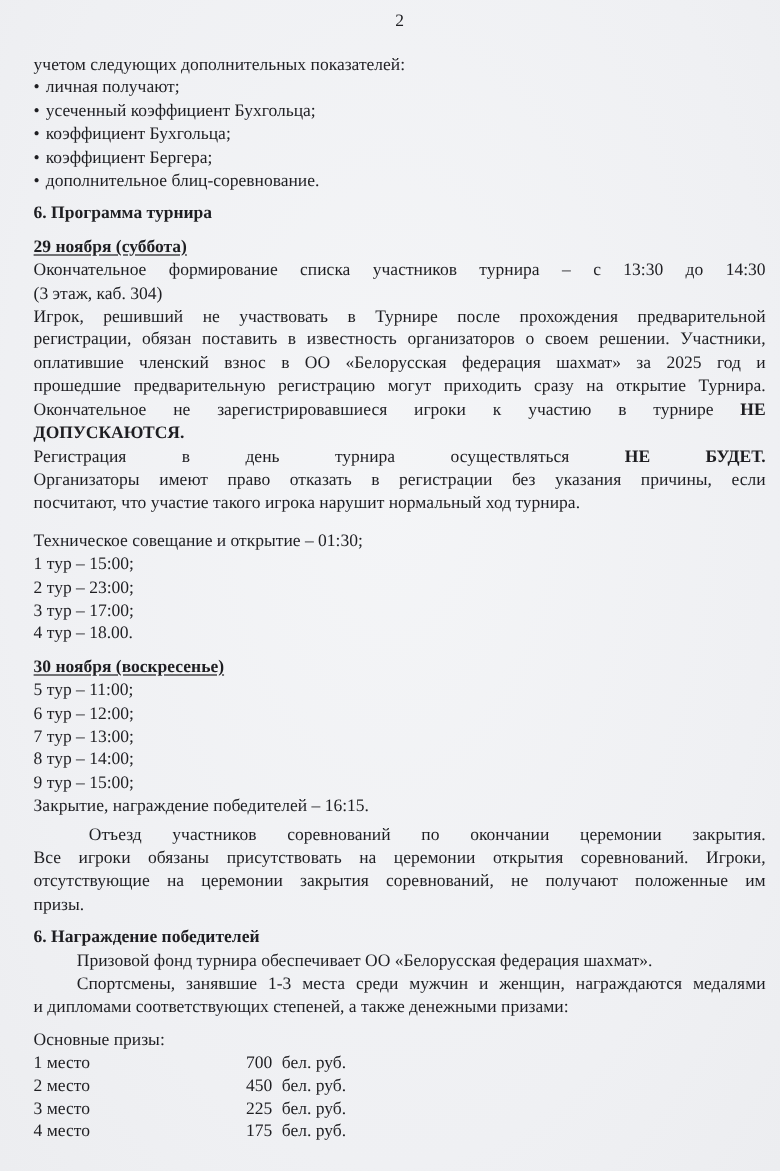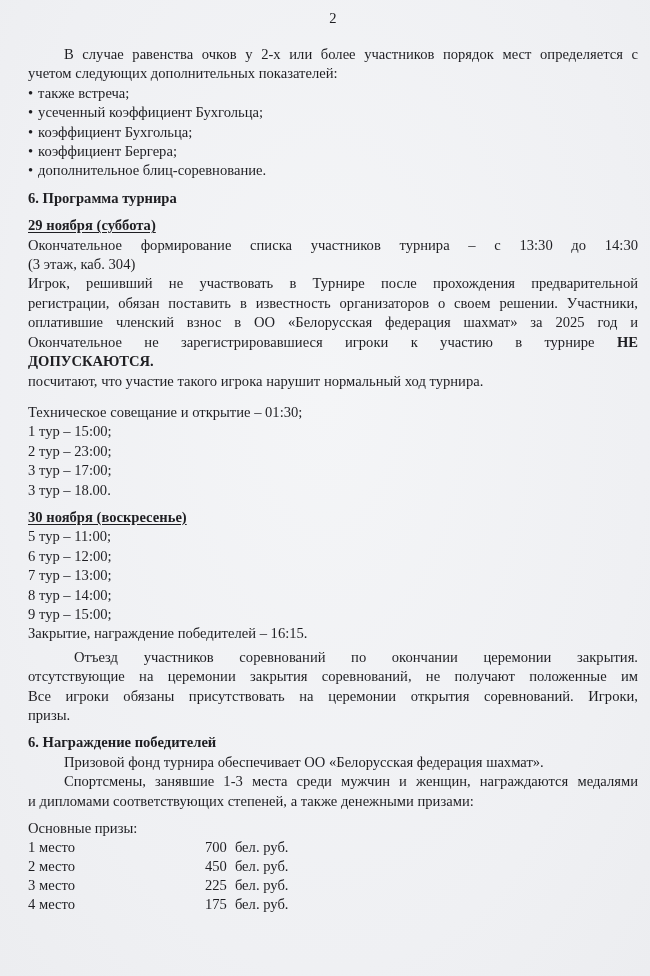--- a/index.html
+++ b/index.html
@@ -57,76 +57,78 @@
   .punit { margin-left: 8px; }
 </style>
 </head>
 <body>
 
 <div class="page">
 
   <div class="pagenum">2</div>
 
   <div>
-    <div class="ln j ind">В случае равенства очков у 2-х или более участников порядок мест определяется с</div>
     <div class="ln">учетом следующих дополнительных показателей:</div>
   </div>
 
   <div>
-    <div class="ln"><span class="bullet-glyph">•</span><span>также встреча;</span></div>
+    <div class="ln"><span class="bullet-glyph">•</span><span>личная получают;</span></div>
     <div class="ln"><span class="bullet-glyph">•</span><span>усеченный коэффициент Бухгольца;</span></div>
     <div class="ln"><span class="bullet-glyph">•</span><span>коэффициент Бухгольца;</span></div>
     <div class="ln"><span class="bullet-glyph">•</span><span>коэффициент Бергера;</span></div>
     <div class="ln"><span class="bullet-glyph">•</span><span>дополнительное блиц-соревнование.</span></div>
   </div>
 
   <div class="ln heading gap8">6. Программа турнира</div>
 
   <div class="ln gap8"><span class="date">29 ноября (суббота)</span></div>
 
   <div>
     <div class="ln j">Окончательное формирование списка участников турнира – с 13:30 до 14:30</div>
     <div class="ln">(3 этаж, каб. 304)</div>
   </div>
 
   <div>
     <div class="ln j">Игрок, решивший не участвовать в Турнире после прохождения предварительной</div>
     <div class="ln j">регистрации, обязан поставить в известность организаторов о своем решении. Участники,</div>
     <div class="ln j">оплатившие членский взнос в ОО «Белорусская федерация шахмат» за 2025 год и</div>
+    <div class="ln j">прошедшие предварительную регистрацию могут приходить сразу на открытие Турнира.</div>
     <div class="ln j"><span>Окончательное не зарегистрировавшиеся игроки к участию в турнире </span><b>НЕ</b></div>
     <div class="ln"><b>ДОПУСКАЮТСЯ.</b></div>
   </div>
 
   <div>
+    <div class="ln j"><span>Регистрация в день турнира осуществляться </span><b>НЕ БУДЕТ.</b></div>
+    <div class="ln j">Организаторы имеют право отказать в регистрации без указания причины, если</div>
     <div class="ln">посчитают, что участие такого игрока нарушит нормальный ход турнира.</div>
   </div>
 
   <div class="gap12">
     <div class="ln">Техническое совещание и открытие – 01:30;</div>
     <div class="ln">1 тур – 15:00;</div>
     <div class="ln">2 тур – 23:00;</div>
     <div class="ln">3 тур – 17:00;</div>
-    <div class="ln">3 тур – 18.00.</div>
+    <div class="ln">4 тур – 18.00.</div>
   </div>
 
   <div class="ln gap8"><span class="date">30 ноября (воскресенье)</span></div>
 
   <div>
     <div class="ln">5 тур – 11:00;</div>
     <div class="ln">6 тур – 12:00;</div>
     <div class="ln">7 тур – 13:00;</div>
     <div class="ln">8 тур – 14:00;</div>
     <div class="ln">9 тур – 15:00;</div>
     <div class="ln">Закрытие, награждение победителей – 16:15.</div>
   </div>
 
   <div class="gap10">
     <div class="ln j ind2">Отъезд участников соревнований по окончании церемонии закрытия.</div>
+    <div class="ln j">Все игроки обязаны присутствовать на церемонии открытия соревнований. Игроки,</div>
     <div class="ln j">отсутствующие на церемонии закрытия соревнований, не получают положенные им</div>
-    <div class="ln j">Все игроки обязаны присутствовать на церемонии открытия соревнований. Игроки,</div>
     <div class="ln">призы.</div>
   </div>
 
   <div class="ln heading gap8">6. Награждение победителей</div>
 
   <div class="ln ind">Призовой фонд турнира обеспечивает ОО «Белорусская федерация шахмат».</div>
 
   <div>
     <div class="ln j ind">Спортсмены, занявшие 1-3 места среди мужчин и женщин, награждаются медалями</div>
     <div class="ln">и дипломами соответствующих степеней, а также денежными призами:</div>

